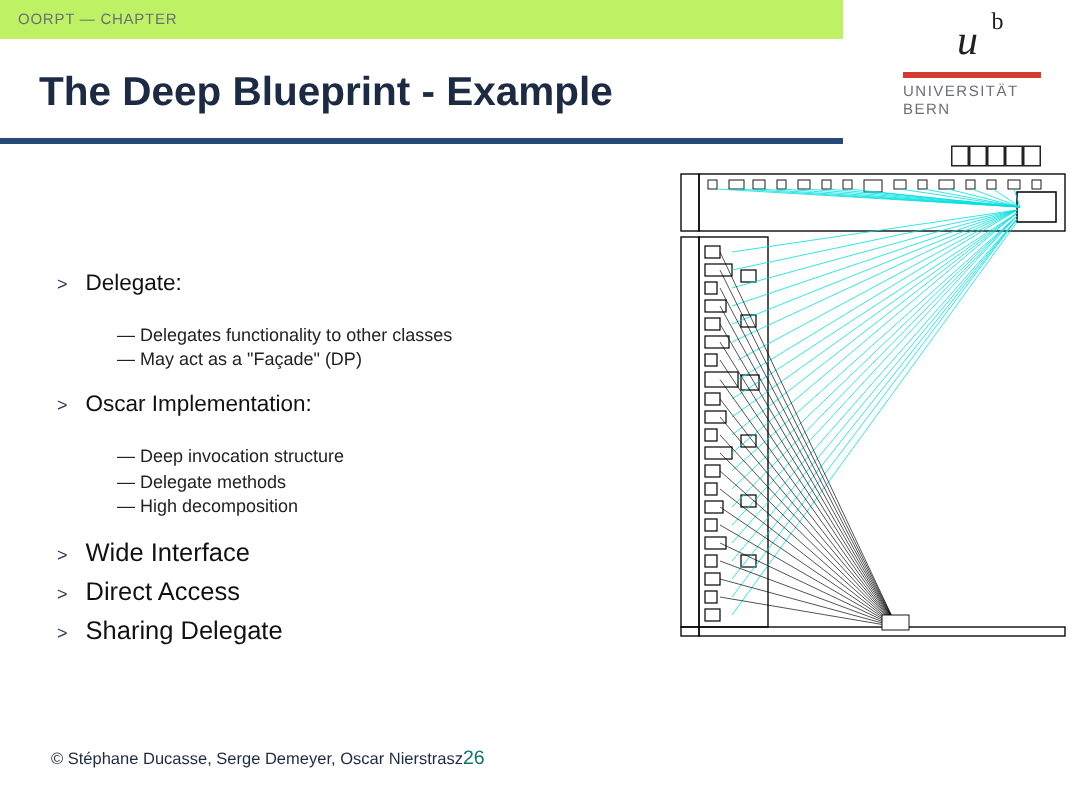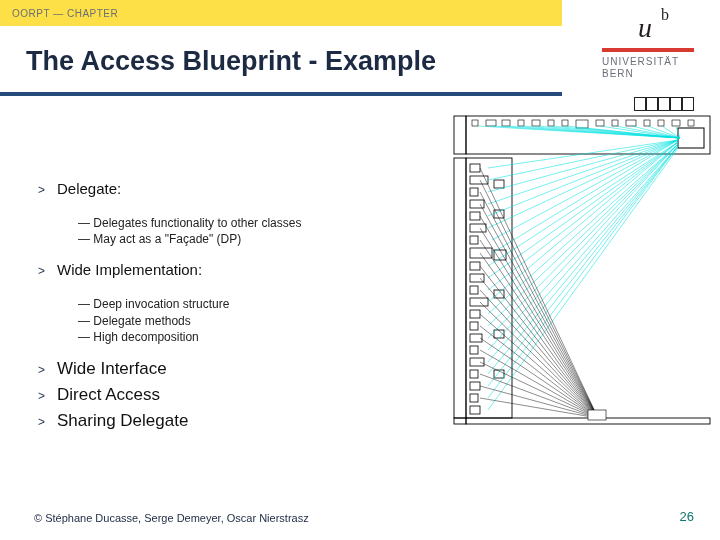--- a/index.html
+++ b/index.html
@@ -1,18 +1,18 @@
 <!DOCTYPE html>
 <html><head>
 <meta charset="utf-8">
 <style>
   * { box-sizing: border-box; margin: 0; padding: 0; }
   html, body { width: 720px; height: 540px; font-family: Arial, Helvetica, sans-serif; background: #fff; overflow: hidden; }
   .slide { position: relative; width: 720px; height: 540px; }
-  .topbar { position: absolute; left: 0; top: 0; width: 562px; height: 26px; background: #fde047; display: flex; align-items: center; padding-left: 12px; }
+  .topbar { position: absolute; left: 0; top: 0; width: 562px; height: 26px; background: #bef264; display: flex; align-items: center; padding-left: 12px; }
   .topbar span { font-size: 10px; color: #6a6f78; letter-spacing: .5px; }
   .titlebar { position: absolute; left: 0; top: 26px; width: 562px; height: 70px; display: flex; align-items: center; padding-left: 26px; }
   .titlebar h1 { font-size: 27px; font-weight: 700; color: #1c2a43; }
   .rule { position: absolute; left: 0; top: 92px; width: 562px; height: 4px; background: #264a7a; }
   .logo { position: absolute; right: 26px; top: 6px; width: 92px; height: 86px; }
   .logo .u { font-family: Georgia, 'Times New Roman', serif; font-style: italic; font-size: 28px; color: #231f20; position: absolute; left: 36px; top: 6px; }
   .logo .b { font-family: Georgia, 'Times New Roman', serif; font-size: 16px; color: #231f20; position: absolute; left: 59px; top: 0; }
   .logo .bar { position: absolute; left: 0; top: 42px; width: 92px; height: 4px; background: #d73a31; }
   .logo .t1 { position: absolute; left: 0; top: 50px; font-size: 10px; letter-spacing: 1px; color: #6a6f78; }
   .logo .t2 { position: absolute; left: 0; top: 62px; font-size: 10px; letter-spacing: 1px; color: #6a6f78; }
@@ -23,21 +23,21 @@
   .item .head { display: flex; align-items: baseline; gap: 12px; }
   .item .gt { font-size: 12px; color: #2a3a55; }
   .item .label { font-size: 15px; font-weight: 400; }
   .item .label.bold { font-weight: 400; }
   .subs { margin-left: 40px; margin-top: 18px; }
   .subs .sub { font-size: 12px; color: #222; line-height: 1.35; }
   .subs .sub::before { content: '— '; }
   .simple { display: flex; align-items: baseline; gap: 12px; margin-bottom: 6px; }
   .simple .gt { font-size: 12px; color: #2a3a55; }
   .simple .label { font-size: 17px; }
-  .footer { position: absolute; left: 34px; bottom: 16px; right: 26px; display: flex; justify-content: space-between; align-items: flex-end; }
+  .footer { position: absolute; left: 34px; bottom: 28px; right: 26px; display: flex; justify-content: flex-start; align-items: flex-end; }
   .footer .copy { font-size: 11px; color: #1c2a43; }
   .footer .page { font-size: 13px; color: #0f766e; }
   .diagram { position: absolute; left: 448px; top: 110px; width: 268px; height: 318px; }
   .diagram svg { width: 100%; height: 100%; }
   .diagram .wm { fill: none; stroke: #000; stroke-width: 0.9; }
   .diagram .box { fill: #fff; stroke: #000; stroke-width: 0.8; }
   .diagram .bbox { fill: #fff; stroke: #000; stroke-width: 1; }
   .diagram .tiny { fill: #fff; stroke: #000; stroke-width: 0.6; }
   .diagram .cy { stroke: #00e0e0; stroke-width: 0.6; opacity: .9; }
   .diagram .gr { stroke: #000; stroke-width: 0.5; opacity: .9; }
@@ -45,21 +45,21 @@
 </head>
 <body>
 
 <div class="slide">
 
   <div class="topbar">
     <span>OORPT — CHAPTER</span>
   </div>
 
   <div class="titlebar">
-    <h1>The Access Blueprint - Example</h1>
+    <h1>The Deep Blueprint - Example</h1>
   </div>
 
   <div class="rule"></div>
 
   <div class="logo">
     <div class="u">u</div>
     <div class="b">b</div>
     <div class="bar"></div>
     <div class="t1">UNIVERSITÄT</div>
     <div class="t2">BERN</div>
@@ -82,21 +82,21 @@
       </div>
       <div class="subs">
         <div class="sub">Delegates functionality to other classes</div>
         <div class="sub">May act as a "Façade" (DP)</div>
       </div>
     </div>
 
     <div class="item">
       <div class="head">
         <span class="gt">&gt;</span>
-        <span class="label bold">Wide Implementation:</span>
+        <span class="label bold">Oscar Implementation:</span>
       </div>
       <div class="subs">
         <div class="sub">Deep invocation structure</div>
         <div class="sub">Delegate methods</div>
         <div class="sub">High decomposition</div>
       </div>
     </div>
 
     <div class="simple">
       <span class="gt">&gt;</span>

